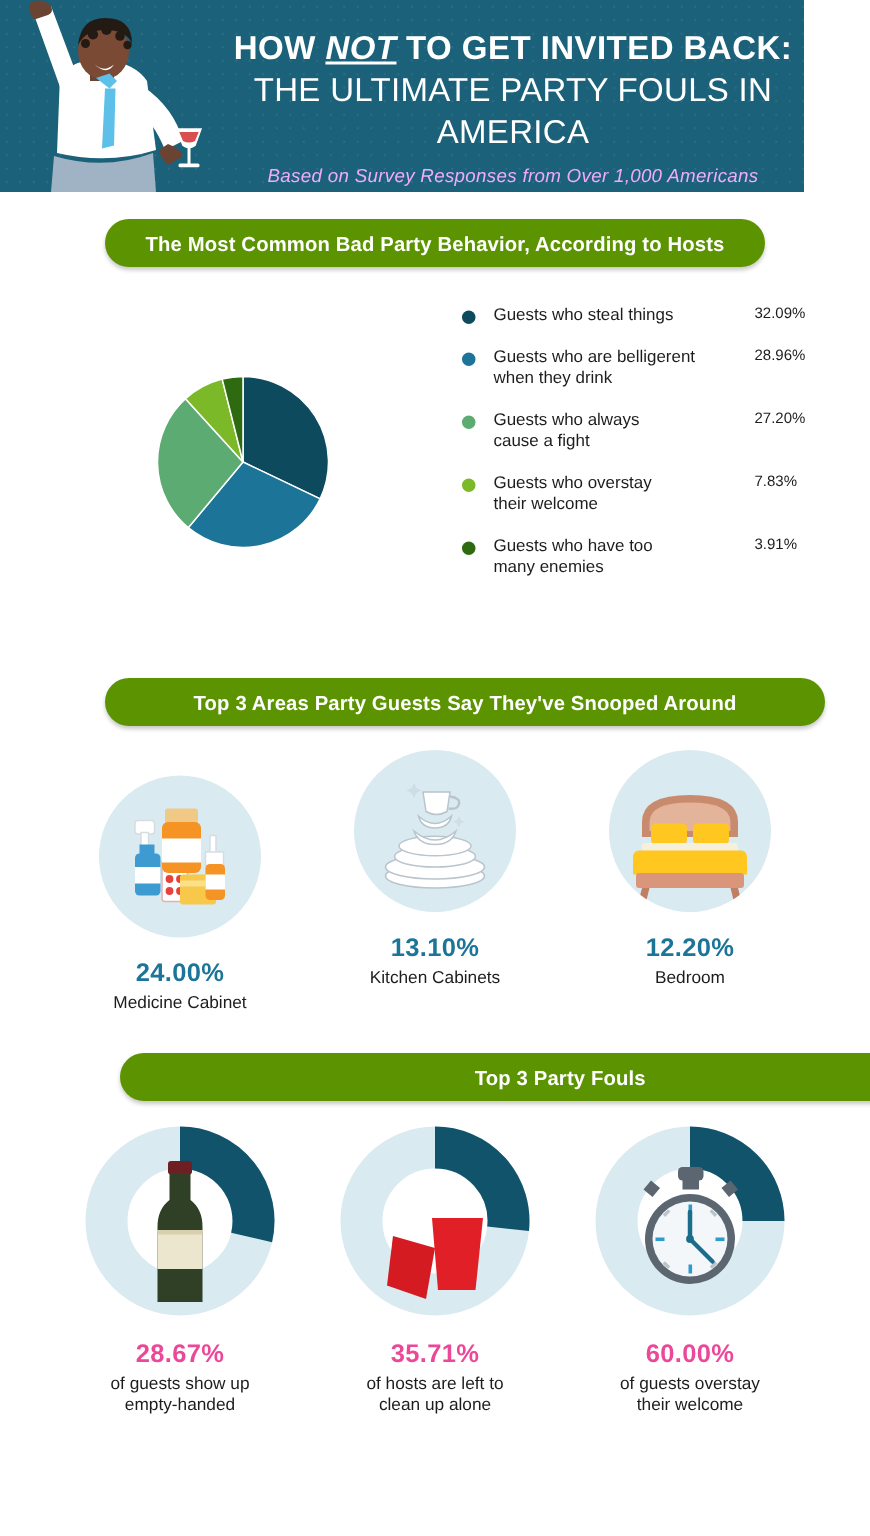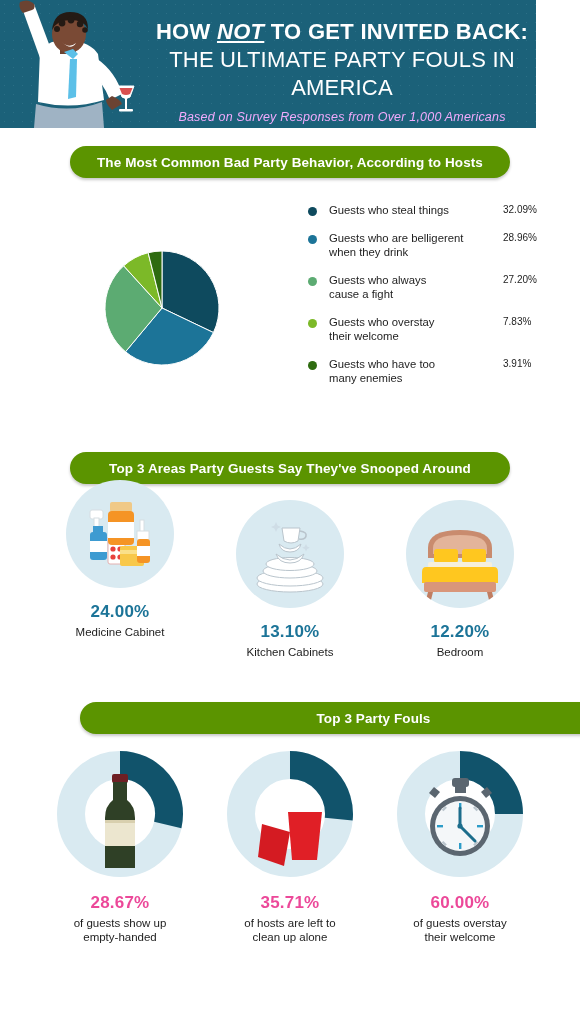--- a/index.html
+++ b/index.html
@@ -23,35 +23,35 @@
 
   
   .person{position:absolute;left:0;top:0;width:150px;height:128px;}
 
   
   .banner{position:absolute;height:32px;border-radius:16px;
     background:#5b9400;box-shadow:0 2px 3px rgba(0,0,0,.22);
     display:flex;align-items:center;justify-content:center;}
   .banner span{color:#ffffff;font-size:13.5px;font-weight:bold;letter-spacing:.1px;}
   #banner-1{left:70px;top:146px;width:440px;}
-  #banner-2{left:70px;top:452px;width:440px;align-items:center;}
+  #banner-2{left:70px;top:452px;width:480px;align-items:center;}
   #banner-3{left:80px;top:702px;width:509px;padding-left:39px;}
 
   
   .pie-wrap{position:absolute;left:95px;top:192px;width:140px;height:230px;}
   .legend{position:absolute;left:308px;top:203px;width:250px;}
   .legend-row{position:relative;display:flex;align-items:flex-start;margin-bottom:14px;}
   .legend-row:last-child{margin-bottom:0;}
   .dot{width:9px;height:9px;border-radius:50%;flex:0 0 9px;margin-top:4px;}
   .legend-label{font-size:11.3px;color:#1d1d1d;line-height:14px;margin-left:12px;width:140px;}
   .legend-val{font-size:10px;color:#1d1d1d;line-height:14px;position:absolute;left:195px;top:0;}
 
   
   .icon-col{position:absolute;width:150px;text-align:center;}
-  #icol-1{left:45px;top:480px;}
+  #icol-1{left:45px;top:517px;}
   #icol-2{left:215px;top:500px;}
   #icol-3{left:385px;top:500px;}
   .icon-circle{width:108px;height:108px;border-radius:50%;background:#d9eaf1;margin:0 auto;position:relative;overflow:hidden;}
   .pct{color:#1c7498;font-size:17px;font-weight:bold;margin-top:14px;letter-spacing:.2px;}
   .pct-label{color:#1d1d1d;font-size:11.5px;margin-top:3px;line-height:14px;}
 
   
   .donut-col{position:absolute;width:160px;text-align:center;}
   #dcol-1{left:40px;top:750px;}
   #dcol-2{left:210px;top:750px;}

